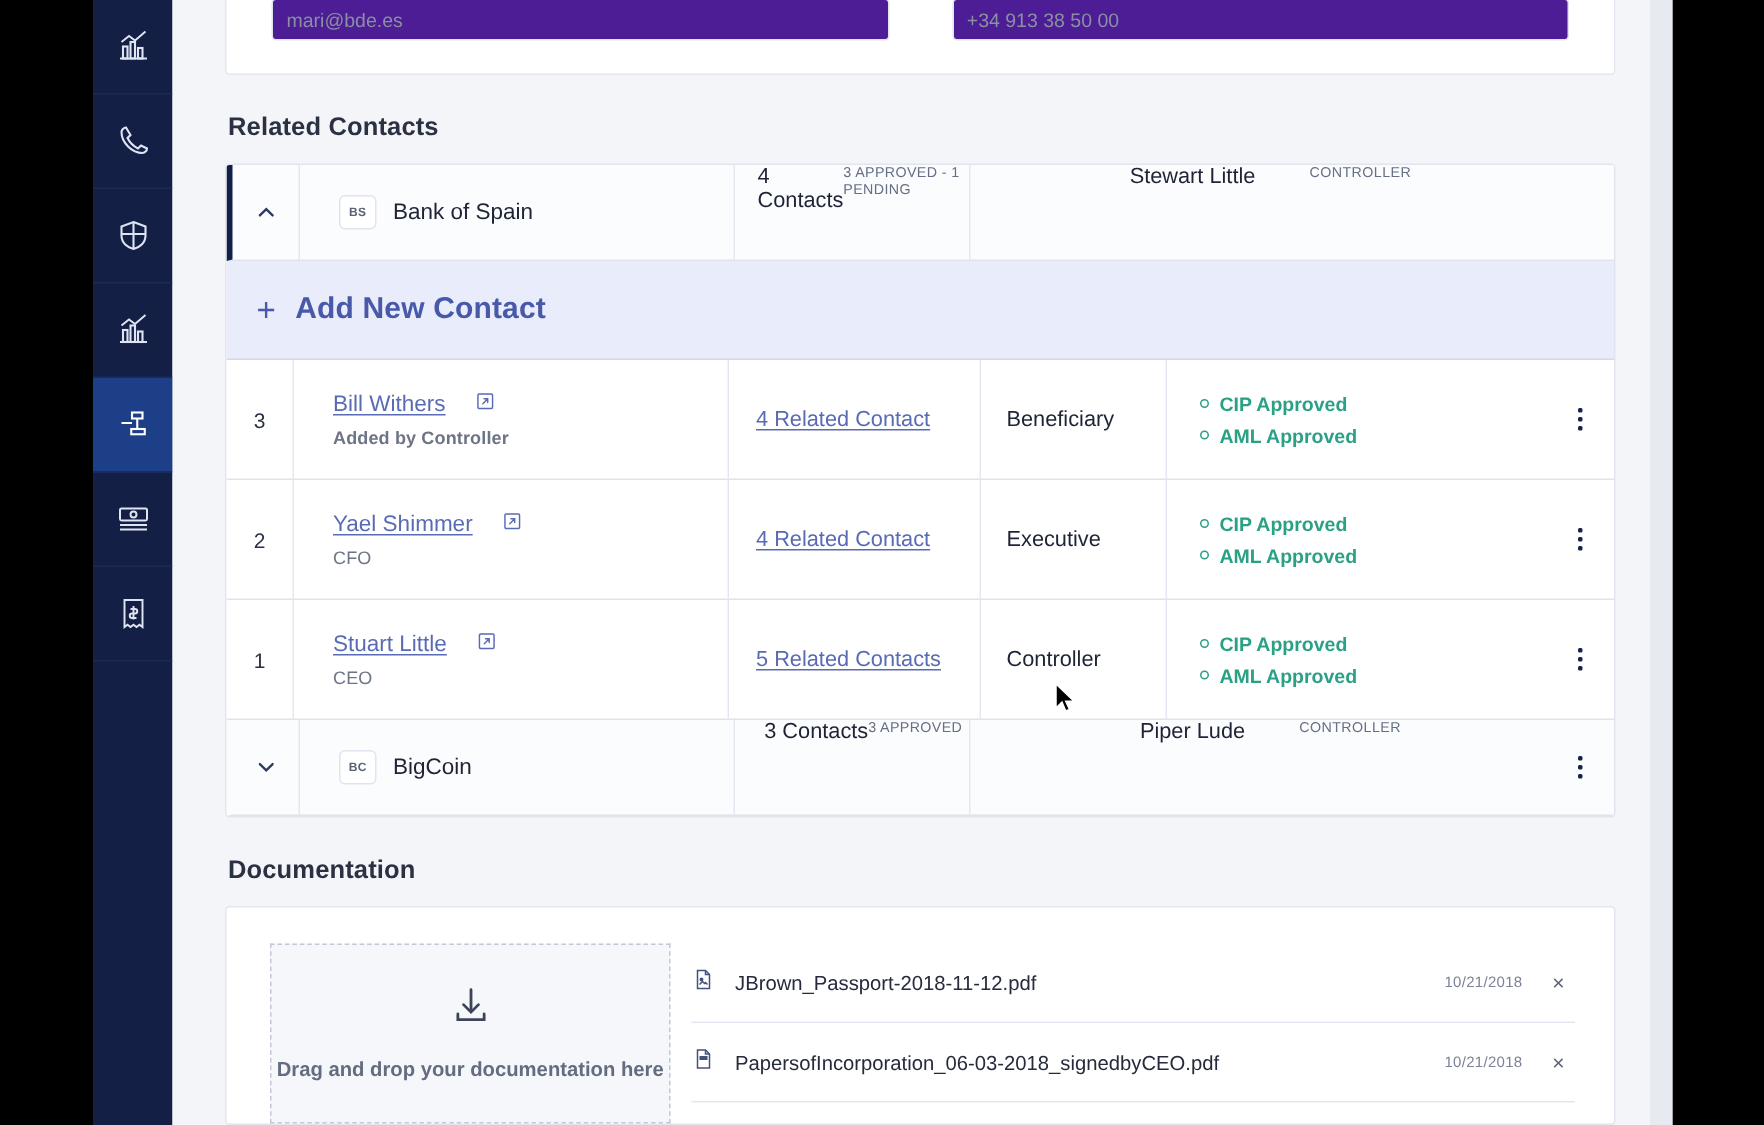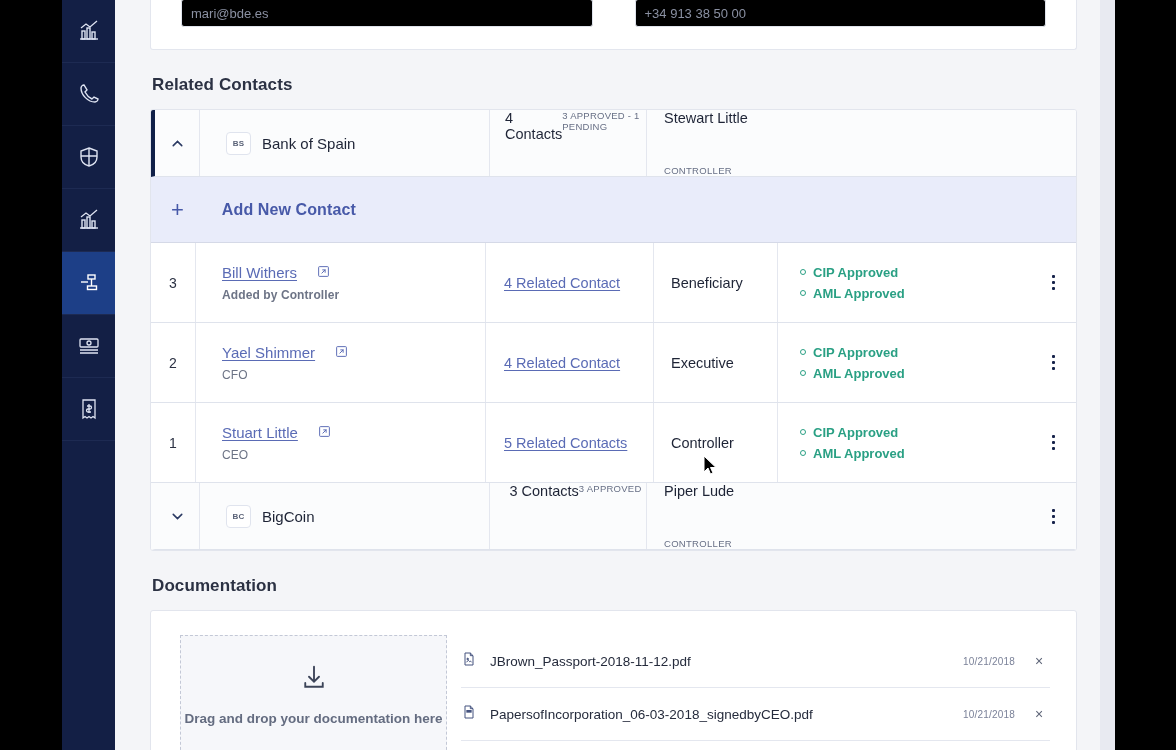--- a/index.html
+++ b/index.html
@@ -61,21 +61,21 @@
   .field { flex: 1; }
   .field input {
     width: 100%;
     height: 28px;
     border: 1px solid #dfe3ec;
     border-radius: 3px;
     padding: 0 9px;
     font-family: "Liberation Sans", sans-serif;
     font-size: 13px;
     color: #8a90a2;
-    background: #000000;
+    background: #4c1d95;
     outline: none;
   }
   .field input::placeholder { color:#8a90a2; }
 
   .section-title {
     font-size: 17px;
     color: #2b3143;
     padding: 25px 0 14px 2px;
     letter-spacing: .1px;
   }
@@ -126,21 +126,21 @@
     border-left:1px solid #e4e7ef;
     display:flex; flex-direction:row; justify-content:center;
     padding-left: 15px;
   }
   .oc-main { font-size:14.5px; color:#1e2436; margin-bottom:2px;}
   .oc-sub { font-size:9.5px; color:#676f85; letter-spacing:.25px; }
 
   .org-owner-cell {
     flex: 1;
     border-left:1px solid #e4e7ef;
-    display:flex; flex-direction:column; justify-content:center;
+    display:flex; flex-direction:row; justify-content:center;
     padding-left: 17px;
     gap: 36px;
   }
   .oo-main { font-size:14.5px; color:#1e2436; margin-bottom:3px;}
   .oo-sub { font-size:9.5px; color:#676f85; letter-spacing:.3px; }
 
   .kebab {
     width: 46px; min-width:46px;
     display:flex; align-items:center; justify-content:center;
   }
@@ -153,21 +153,21 @@
   
   .add-row {
     background:#e9ecfa;
     border-bottom:1px solid #d5d9e7;
     height: 66px;
     display:flex; align-items:center;
     padding-left: 20px;
     gap: 13px;
   }
   .add-plus { font-size:22px; color:#4759a8; line-height:1; font-weight:300;}
-  .add-label { font-size:16px; color:#4759a8; font-weight:bold; letter-spacing:.1px;margin-left:25px;}
+  .add-label { font-size:20px; color:#4759a8; font-weight:bold; letter-spacing:.1px;}
 
   
   .c-row {
     display:flex; align-items:stretch;
     min-height:80px;
     border-bottom:1px solid #dfe3ec;
     background:#fff;
   }
   .c-idx {
     width: 44px; min-width:44px;

